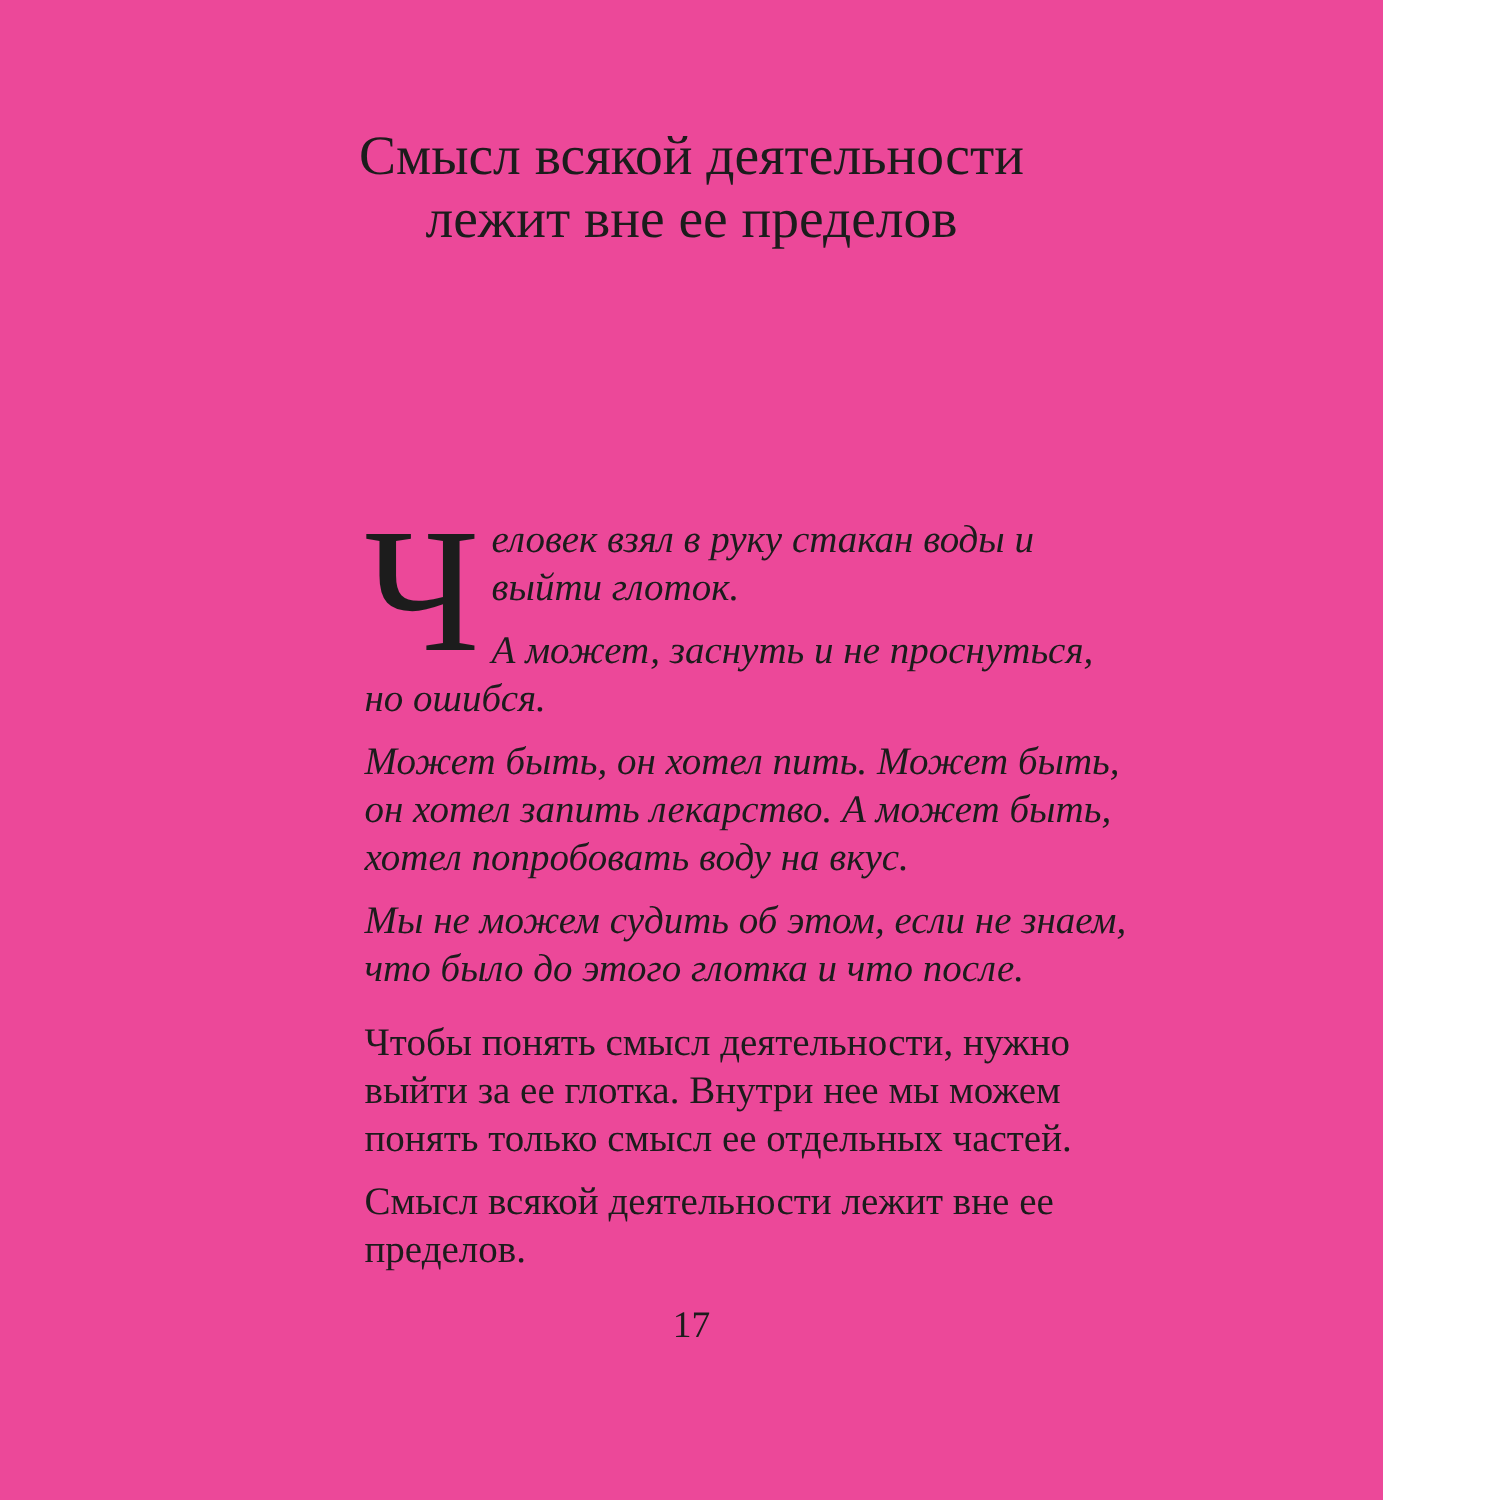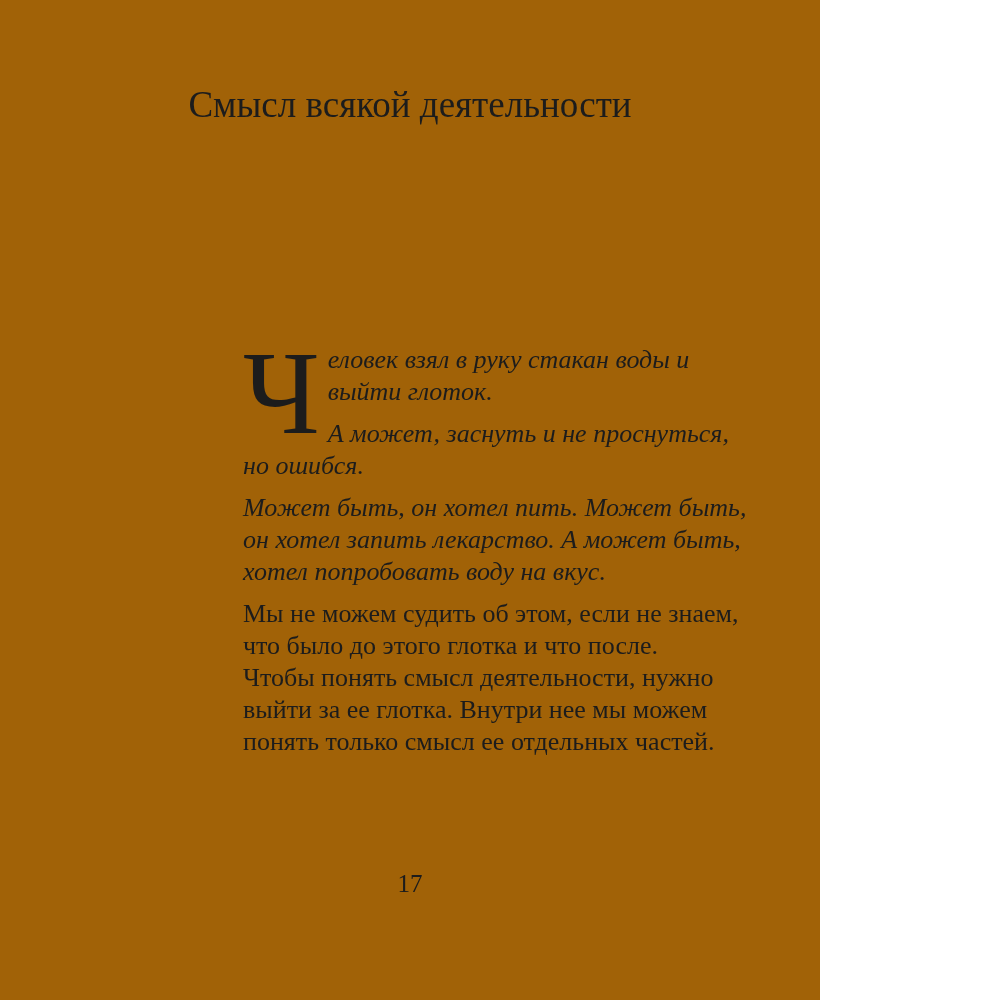--- a/index.html
+++ b/index.html
@@ -2,23 +2,23 @@
 <html lang="ru"><head>
 <meta charset="utf-8">
 <style>
   html, body {
     margin: 0;
     padding: 0;
     background: #ffffff;
   }
   .page {
     position: relative;
-    width: 820px;
+    width: 922px;
     height: 1000px;
-    background: #a16207;
+    background: #ec4899;
     color: #1c1c1c;
     font-family: "Liberation Serif", serif;
     overflow: hidden;
   }
   .title {
     position: absolute;
     top: 84px;
     left: 0;
     right: 0;
     margin: 0;
@@ -31,21 +31,21 @@
   .body-text {
     position: absolute;
     left: 243px;
     top: 344px;
     width: 518px;
     font-size: 26px;
     line-height: 32px;
     text-align: left;
   }
   .para { margin: 0 0 10px 0; }
-  .para.tight { margin-bottom: 0; }
+  .para.tight { margin-bottom: 17px; font-style: italic; }
   .italic { font-style: italic; }
   .dropcap {
     float: left;
     font-style: normal;
     font-weight: normal;
     font-size: 118px;
     line-height: 90px;
     margin: 5px 8px 0 0;
   }
   .page-number {
@@ -58,31 +58,33 @@
     line-height: 30px;
   }
 </style>
 </head>
 <body>
 
 <div class="page">
 
   <h1 class="title">
     <span class="title-line">Смысл всякой деятельности</span>
+    <span class="title-line">лежит вне ее пределов</span>
   </h1>
 
   <div class="body-text">
     <p class="para italic"><span class="dropcap">Ч</span><span>еловек взял в руку стакан воды и выйти глоток.</span></p>
 
     <p class="para italic">А может, заснуть и не проснуться, но ошибся.</p>
 
     <p class="para italic">Может быть, он хотел пить. Может быть, он хотел запить лекарство. А может быть, хотел попробовать воду на вкус.</p>
 
     <p class="para tight">Мы не можем судить об этом, если не знаем, что было до этого глотка и что после.</p>
 
     <p class="para">Чтобы понять смысл деятельности, нужно выйти за ее глотка. Внутри нее мы можем понять только смысл ее отдельных частей.</p>
 
+    <p class="para">Смысл всякой деятельности лежит вне ее пределов.</p>
 
   </div>
 
   <div class="page-number">17</div>
 
 </div>
 
 </body></html>

